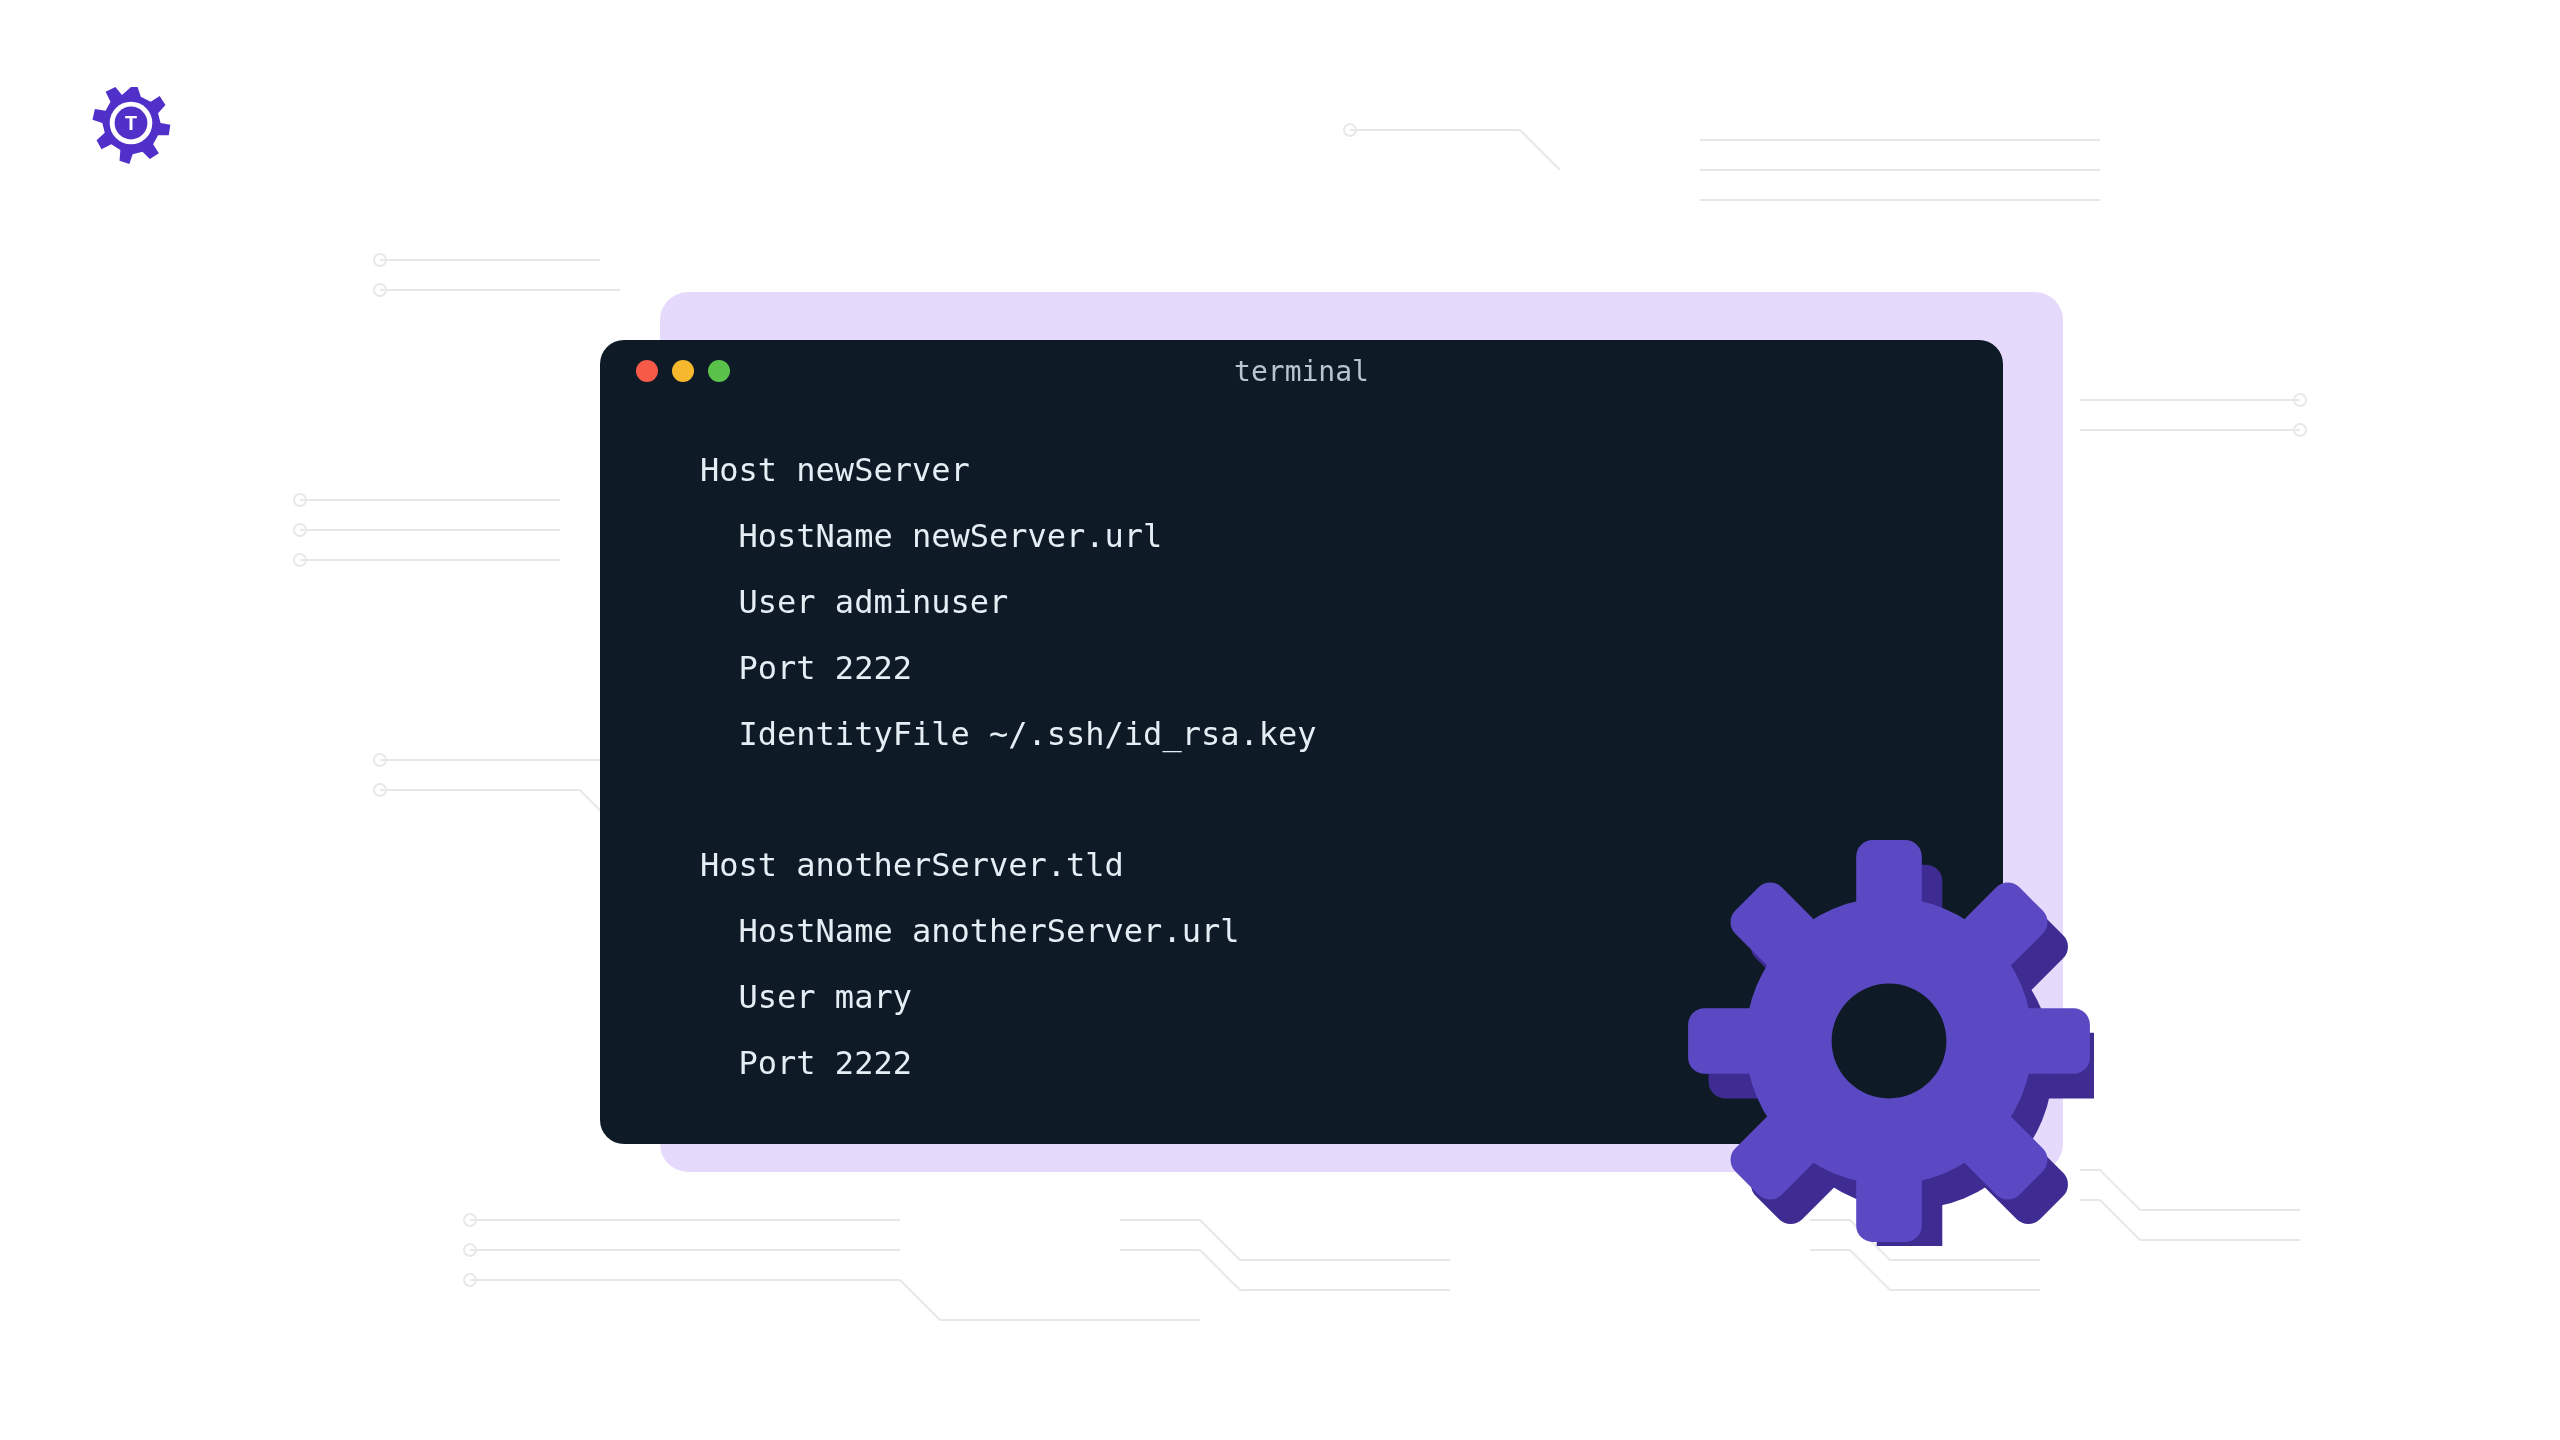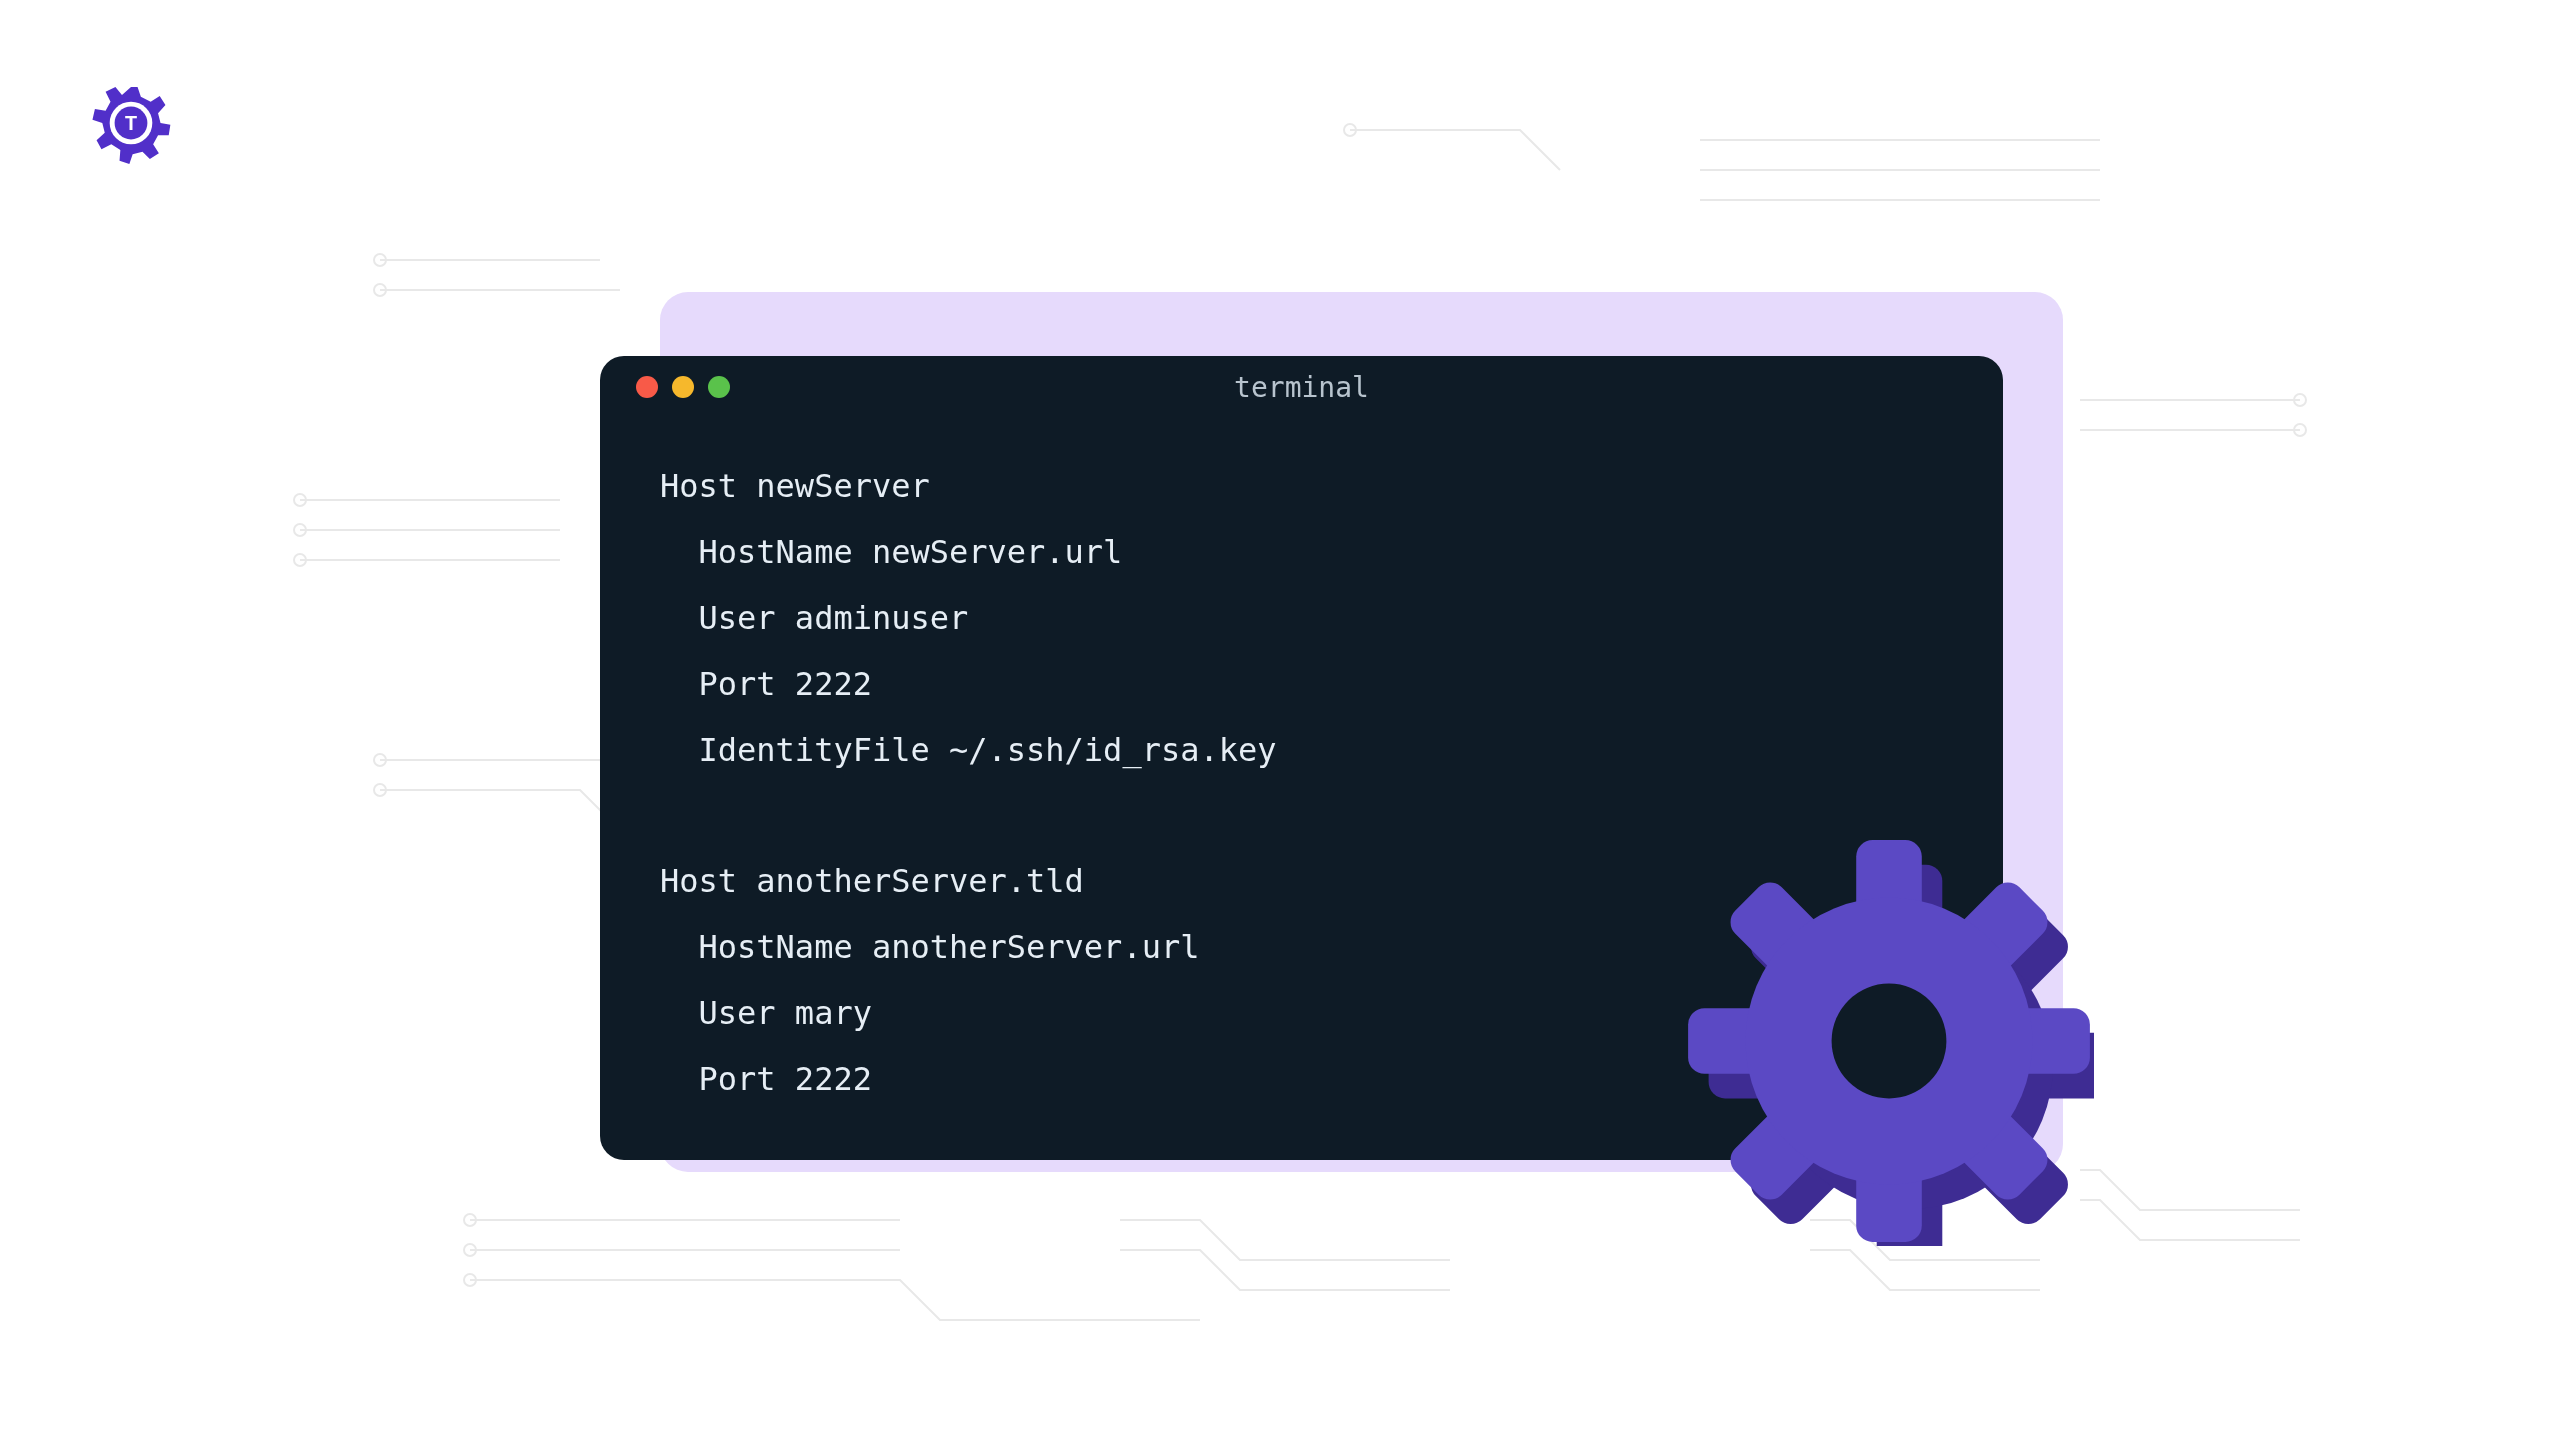--- a/index.html
+++ b/index.html
@@ -46,21 +46,21 @@
     width: 1403px;
     height: 880px;
     background: #E6DAFC;
     border-radius: 28px;
     z-index: 1;
   }
 
   
   .terminal {
     position: absolute;
-    top: 356px;
+    top: 340px;
     left: 600px;
     width: 1403px;
     height: 804px;
     background: #0E1B26;
     border-radius: 24px;
     z-index: 2;
     overflow: hidden;
   }
   .terminal-titlebar {
     height: 62px;
@@ -89,20 +89,21 @@
     font-family: "SF Mono", Menlo, Monaco, Consolas, monospace;
     font-size: 28px;
   }
   .terminal-body {
     padding: 36px 60px;
     font-family: "SF Mono", Menlo, Monaco, Consolas, monospace;
     font-size: 32px;
     line-height: 2.06;
     color: #E6EEF5;
     white-space: pre;
+    margin-left: 40px;
   }
 
   
   .gear-deco {
     position: absolute;
     top: 836px;
     left: 1684px;
     width: 410px;
     height: 410px;
     z-index: 3;

